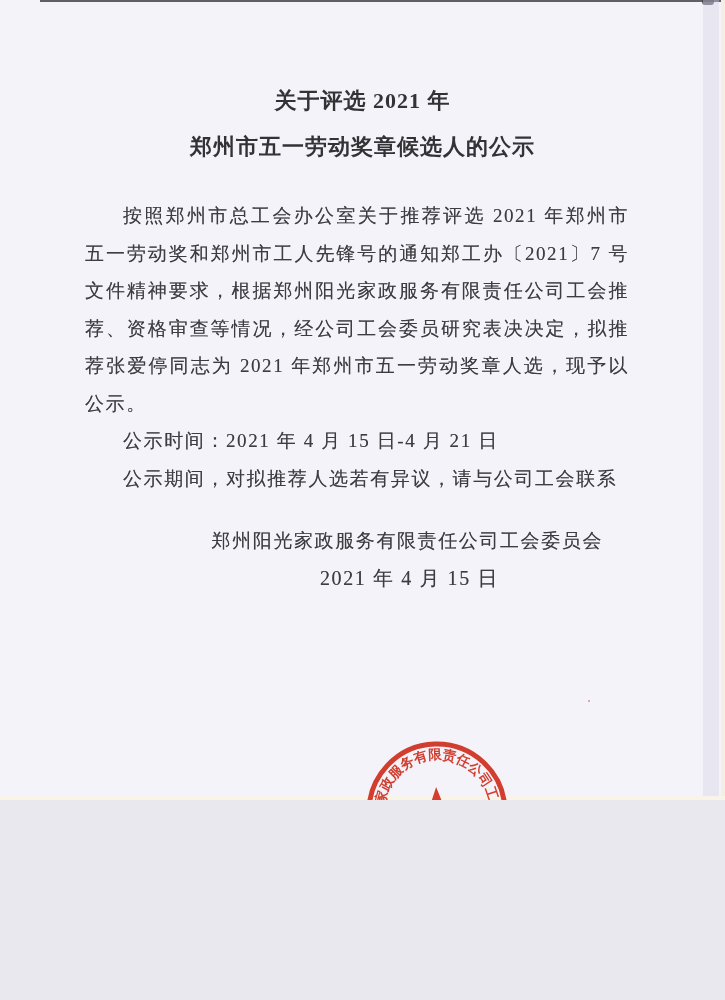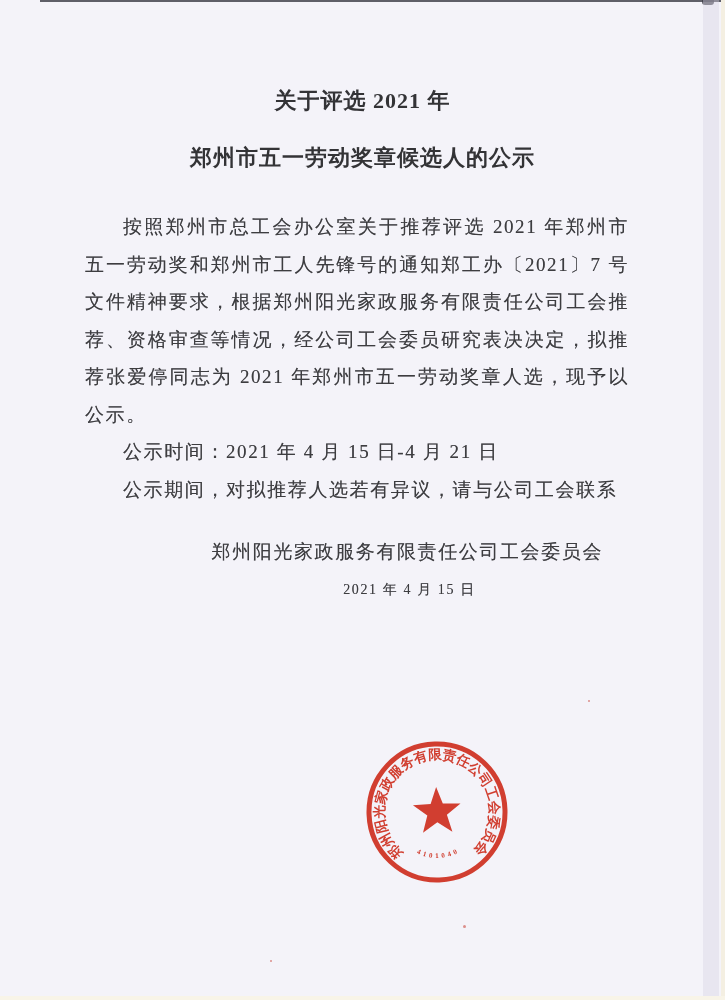--- a/index.html
+++ b/index.html
@@ -3,21 +3,21 @@
 <meta charset="utf-8">
 <style>
   * { margin: 0; padding: 0; box-sizing: border-box; }
   html, body { width: 725px; height: 1000px; }
   body {
     font-family: "Liberation Serif", "DejaVu Serif", serif;
     background: #e9e8ef;
   }
   .page {
     position: relative;
-    width: 725px; height: 1000px;
+    width: 725px; height: 800px;
     background: #f4f3f9;
     overflow: hidden;
     color: #3b3b3e;
   }
   
   .edge-top {
     position: absolute; top: 0; left: 40px; right: 0; height: 2px;
     background: rgba(45,45,55,0.75);
   }
   .edge-top-corner {
@@ -39,21 +39,21 @@
   .speck { position: absolute; width: 3px; height: 3px; border-radius: 50%; background: rgba(200,60,50,0.55); }
 
   .title {
     text-align: center;
     font-size: 22px;
     font-weight: bold;
     letter-spacing: 1px;
     color: #333336;
   }
   .title-1 { padding-top: 86px; }
-  .title-2 { margin-top: 27px; }
+  .title-2 { margin-top: 16px; }
 
   .doc-body {
     margin: 35px 96px 0 85px;
     font-size: 19px;
     line-height: 37.5px;
     letter-spacing: 1.6px;
     color: #3d3d40;
     text-shadow: 0 0 0.5px rgba(70,70,75,0.55);
   }
   .doc-body p { text-indent: 2em; }
@@ -66,21 +66,21 @@
     font-size: 19px;
     letter-spacing: 1.6px;
     line-height: 37.5px;
     color: #3d3d40;
     text-shadow: 0 0 0.5px rgba(70,70,75,0.55);
   }
   .date-line {
     margin-top: 0;
     padding-left: 94px;
     text-align: center;
-    font-size: 14px;
+    font-size: 20px;
     letter-spacing: 1.6px;
     line-height: 37.5px;
     color: #3d3d40;
     text-shadow: 0 0 0.5px rgba(70,70,75,0.55);
   }
 
   .seal {
     position: absolute;
     left: 357px; top: 732px;
     width: 160px; height: 160px;

